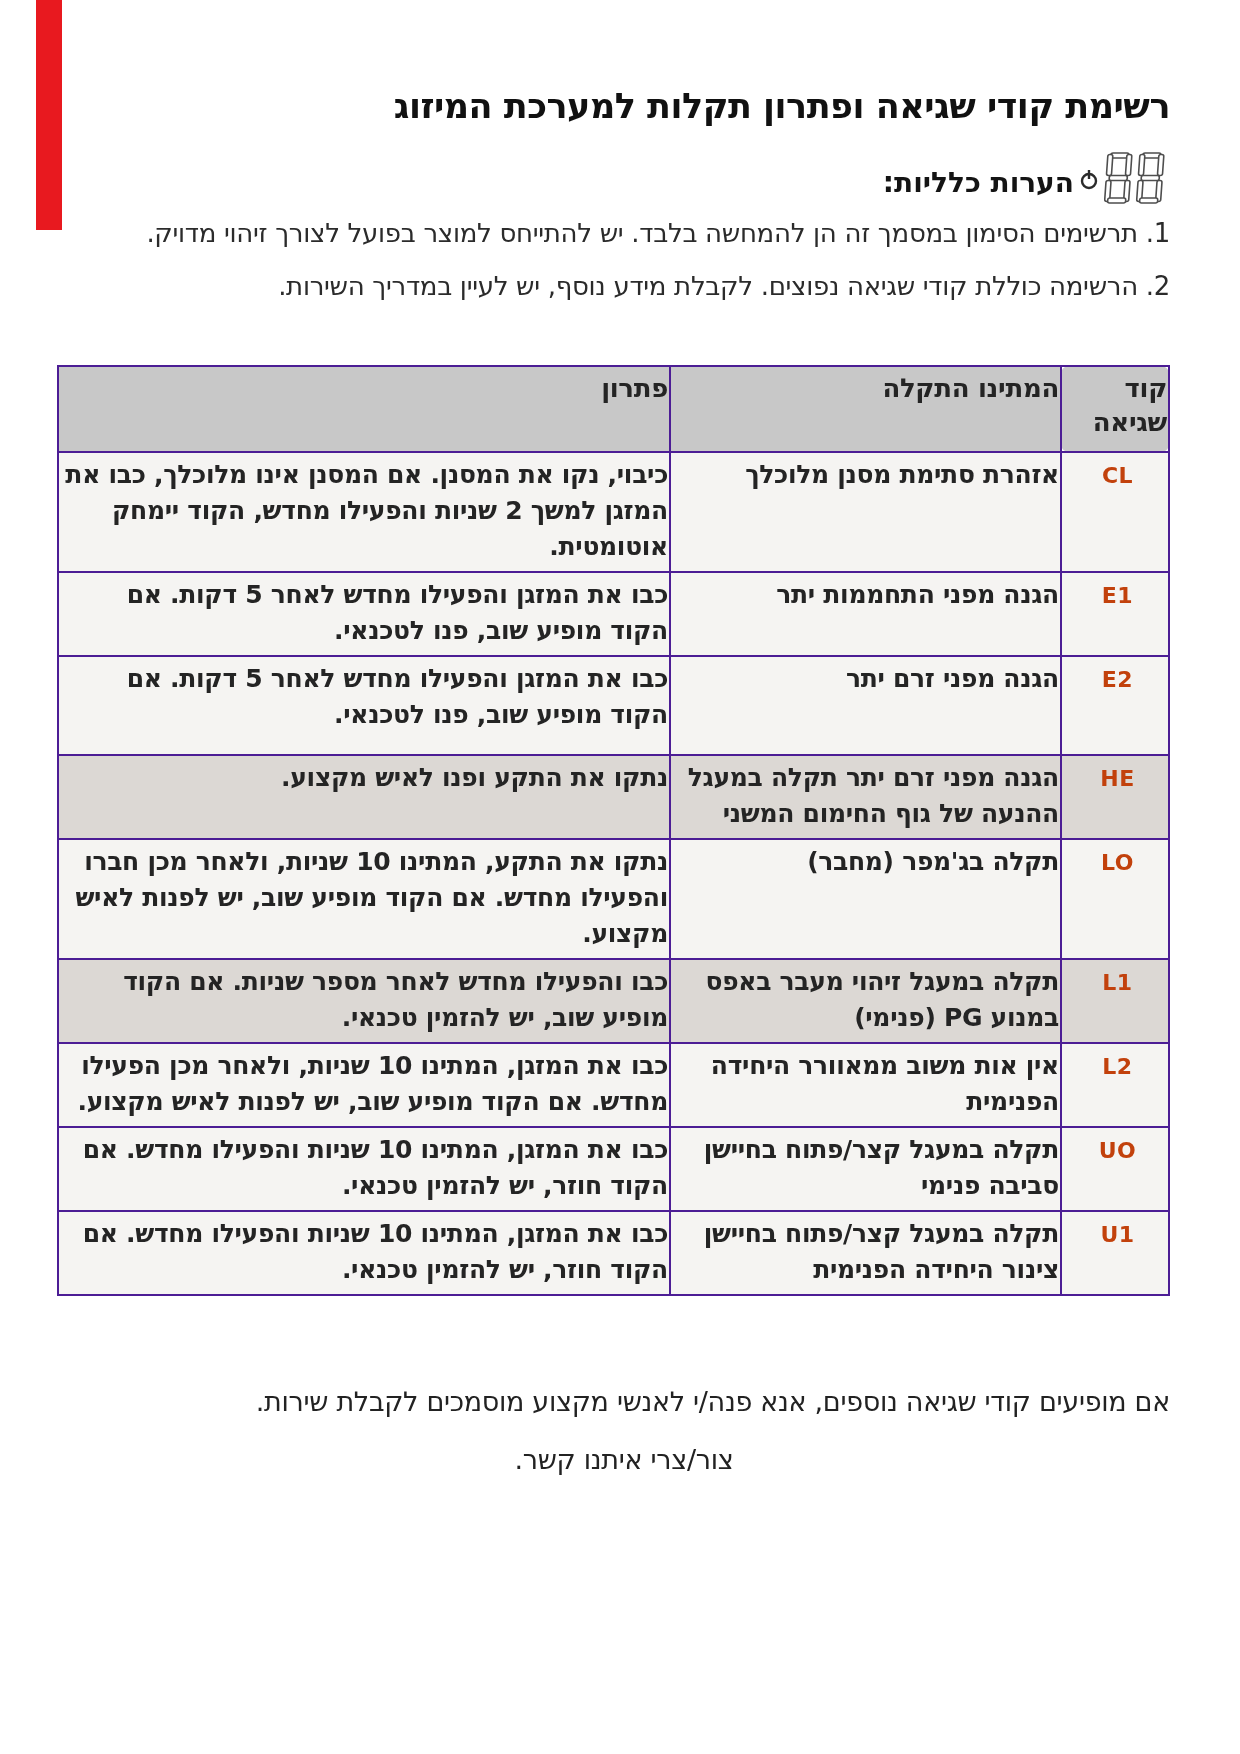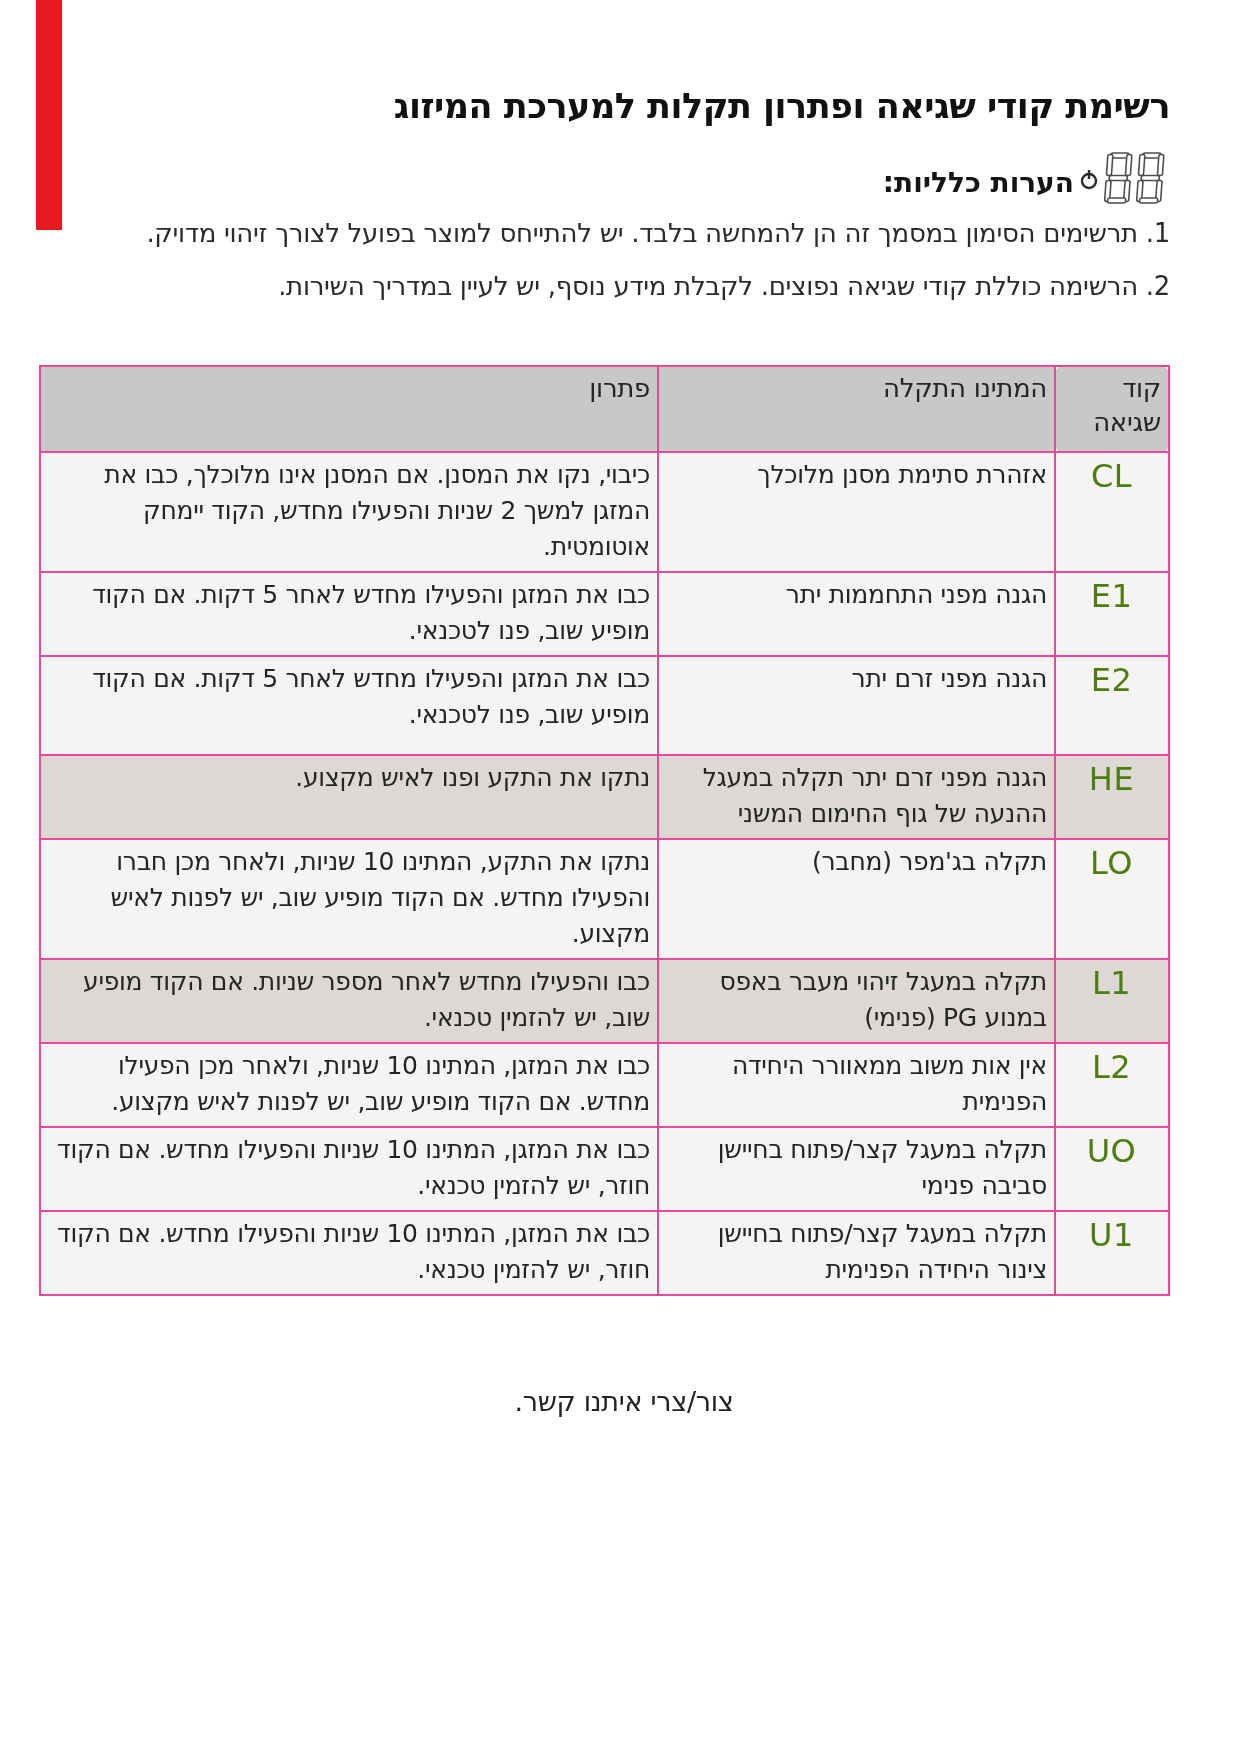--- a/index.html
+++ b/index.html
@@ -37,37 +37,37 @@
   }
   .note-1 { margin-top:4px; }
   .note-2 { margin-top:19px; }
 
   table.err-table {
     margin-top:62px; width:1084px;
     border-collapse:collapse; table-layout:fixed;
     direction:rtl;
   }
   .err-table th, .err-table td {
-    border:2px solid #ec4899; vertical-align:top;
-    padding:4px 7px 6px 6px;
-    font-weight:normal; text-align:right;
+    border:2px solid #4c1d95; vertical-align:top;
+    padding:4px 1px 6px 6px;
+    font-weight:bold; text-align:right;
     font-size:25px; line-height:36px; letter-spacing:-0.3px; color:#242424;
     overflow:hidden;
   }
   .err-table thead th {
     background:#c8c8c8; height:74px; font-size:26px; line-height:34px;
   }
   .col-code { width:99px;border-radius:8px; }
   .col-desc { width:382px; }
   .col-sol  { width:603px; }
   .err-table tbody tr { background:#f5f4f2; }
   .err-table tbody tr.hl { background:#dcd8d4; }
   .err-table td.code-cell {
-    text-align:center; font-size:32px; line-height:34px;
-    letter-spacing:0.5px; color:#4d7c0f; padding-top:6px;
+    text-align:center; font-size:22px; line-height:34px;
+    letter-spacing:0.5px; color:#c2410c; padding-top:6px;
   }
   .footer-note { margin-top:88px; font-size:27px; line-height:36px; letter-spacing:-0.3px; color:#222; }
   .footer-line2 { margin-top:22px;text-align:center; }
   svg .seg { fill:#ffffff; stroke:#4e4e4e; stroke-width:1.6; }
   svg .pw  { stroke:#2b2b2b; stroke-width:2.4; fill:none; }
 </style>
 </head>
 <body>
 
 <div class="red-bar"></div>
@@ -163,16 +163,17 @@
         </tr>
         <tr style="height: 79px;">
           <td class="code-cell">U1</td>
           <td>תקלה במעגל קצר/פתוח בחיישן צינור היחידה הפנימית</td>
           <td>כבו את המזגן, המתינו 10 שניות והפעילו מחדש. אם הקוד חוזר, יש להזמין טכנאי.</td>
         </tr>
       </tbody>
   </table>
 
   <div class="footer-note">
+    <div class="footer-line1">אם מופיעים קודי שגיאה נוספים, אנא פנה/י לאנשי מקצוע מוסמכים לקבלת שירות.</div>
     <div class="footer-line2">צור/צרי איתנו קשר.</div>
   </div>
 
 </div>
 
 </body></html>

